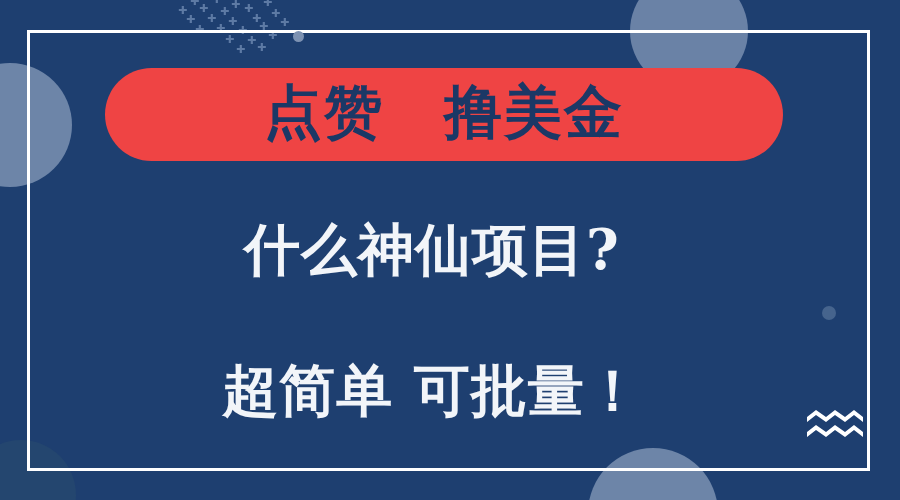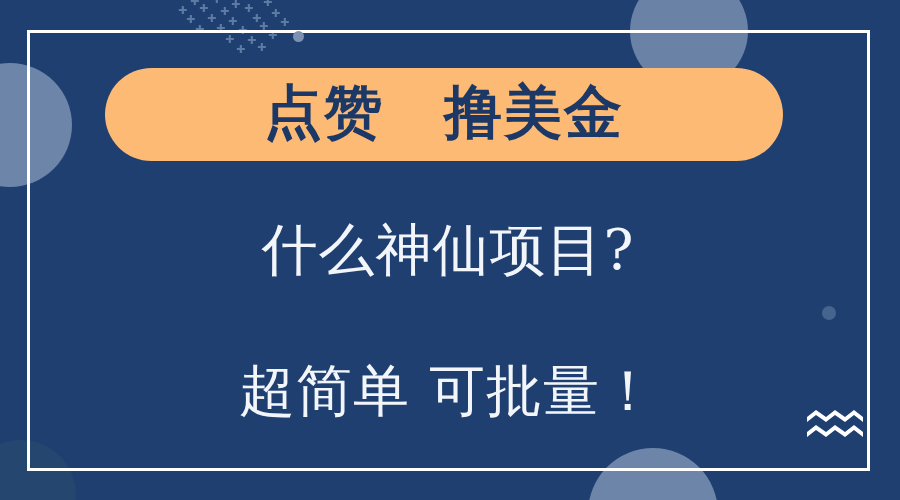--- a/index.html
+++ b/index.html
@@ -108,21 +108,21 @@
     font-family: "DejaVu Sans", sans-serif;
   }
 
   
   .pill {
     position: absolute;
     left: 105px;
     top: 68px;
     width: 678px;
     height: 93px;
-    background: #fdba74;
+    background: #ef4444;
     border-radius: 47px;
     display: flex;
     align-items: center;
     justify-content: center;
   }
   .pill-text {
     color: #1b3866;
     font-family: "DejaVu Sans", "Liberation Sans", sans-serif;
     font-weight: 700;
     font-size: 58px;
@@ -131,23 +131,22 @@
     transform: translateY(-2px);
   }
 
   
   .serif-line {
     position: absolute;
     width: 864px;
     text-align: center;
     color: #f2f5f9;
     font-family: "DejaVu Serif", "Liberation Serif", serif;
-    font-weight: 400;
+    font-weight: 700;
     white-space: pre;
-    margin-left: 16px;
   }
   .line-question {
     top: 213px;
     font-size: 56px;
     letter-spacing: 1px;
   }
   .line-claim {
     top: 354px;
     font-size: 56px;
     letter-spacing: 1px;

